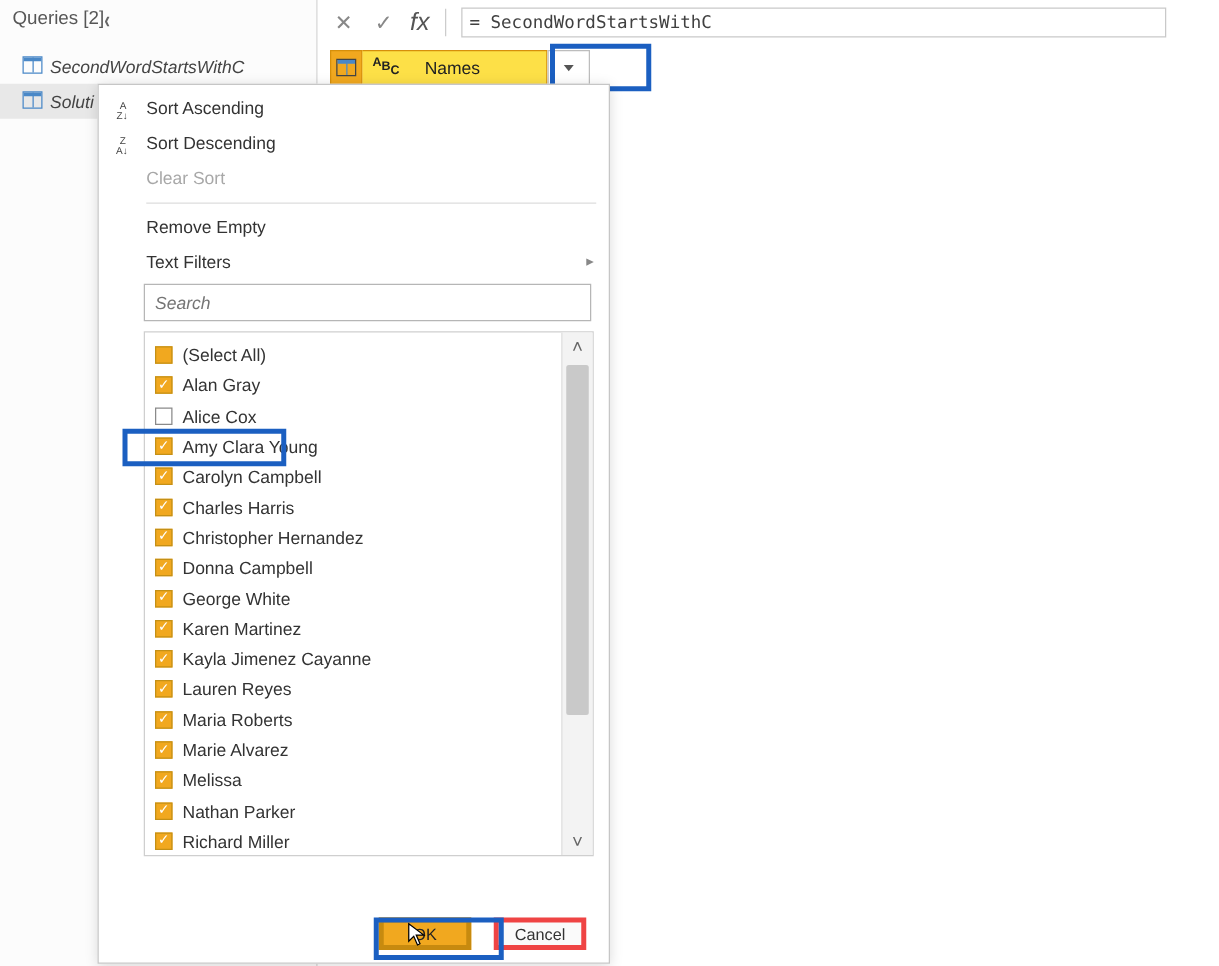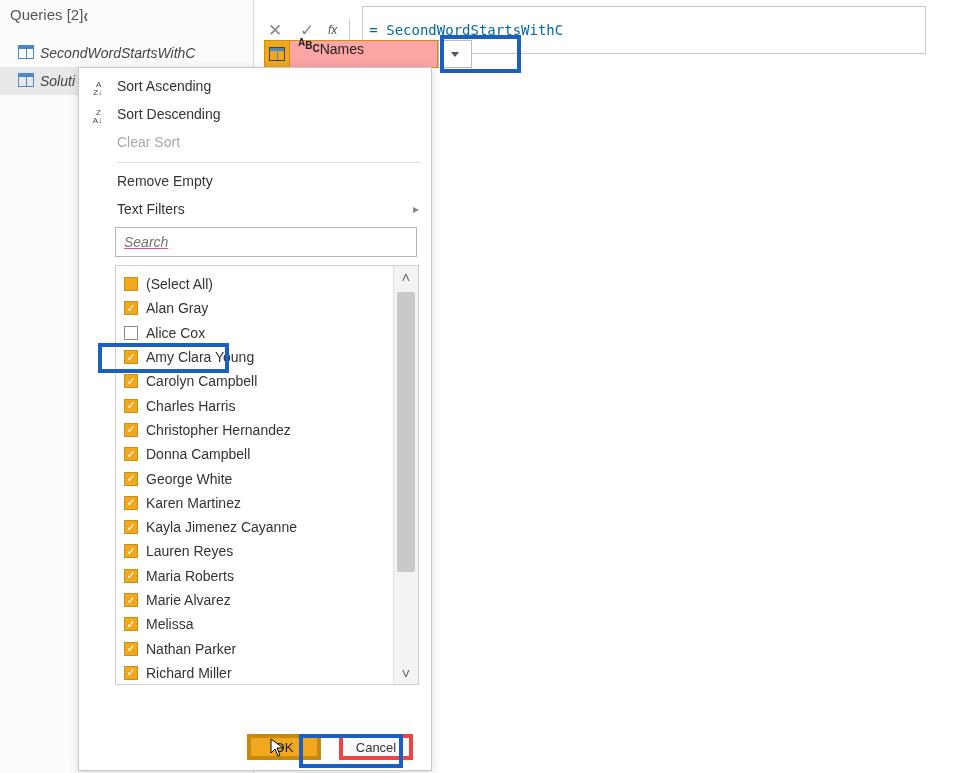--- a/index.html
+++ b/index.html
@@ -77,29 +77,29 @@
     display:flex;
     align-items:center;
     gap:10px;
   }
   .fb-btn {
     width:22px;height:22px;
     display:flex;align-items:center;justify-content:center;
     color:#888;
     font-size:17px;
   }
-  .fx-label { font-style:italic;color:#555;font-size:12px; }
+  .fx-label { font-style:italic;color:#555;font-size:20px; }
   .fb-sep { width:1px;height:22px;background:#ccc;margin:0 2px; }
   .fb-input {
     border:1px solid #c9c9c9;
-    padding:15px 6px;
+    padding:3px 6px;
     width:550px;
     font-family: Consolas, monospace;
     font-size:14px;
-    color:#0369a1;
+    color:#404040;
     background:#fff;
   }
 
   
   .col-headers {
     position:absolute;
     left:264px;
     top:40px;
     display:flex;
     align-items:stretch;
@@ -109,22 +109,23 @@
     width:26px;
     background:#f1a81f;
     display:flex;
     align-items:center;
     justify-content:center;
     border:1px solid #d68f0b;
     box-sizing:border-box;
   }
   .col-header {
     display:flex;
-    gap:0;
-    background:#fca5a5;
+    align-items:center;
+    gap:20px;
+    background:#fde047;
     padding:0 8px;
     width:148px;
     border:1px solid #d68f0b;
     border-left:none;
     box-sizing:border-box;
     color:#222;
   }
   .abc-icon {
     font-size:10px;
     font-weight:bold;
@@ -156,21 +157,21 @@
   }
   .highlight-dropdown { left:440px; top:35px; width:81px; height:38px; }
   .highlight-alice { left:98px; top:343px; width:131px; height:30px; }
   .highlight-ok { left:299px; top:734px; width:104px; height:34px; }
 
   
   .filter-panel {
     position:absolute;
     left:78px;
     top:67px;
-    width:354px;
+    width:410px;
     height:704px;
     background:#ffffff;
     border:1px solid #c6c6c6;
     box-shadow:0 2px 10px rgba(0,0,0,0.15);
     box-sizing:border-box;
     padding-top:4px;
   }
   .menu-row {
     display:flex;
     align-items:center;
@@ -194,23 +195,22 @@
     height:1px;
     background:#ddd;
   }
   .search-box-wrap { padding:4px 14px 4px 36px; }
   .search-box {
     width:100%;
     box-sizing:border-box;
     border:1px solid #b6b6b6;
     padding:6px 8px;
     font-style:italic;
-    color:#ec4899;
+    color:#1d4ed8;
     font-size:14px;
-    text-decoration:underline;
   }
   .values-box {
     margin:4px 12px 0 36px;
     border:1px solid #cfcfcf;
     height:420px;
     position:relative;
     box-sizing:border-box;
   }
   .values-inner {
     position:absolute;

